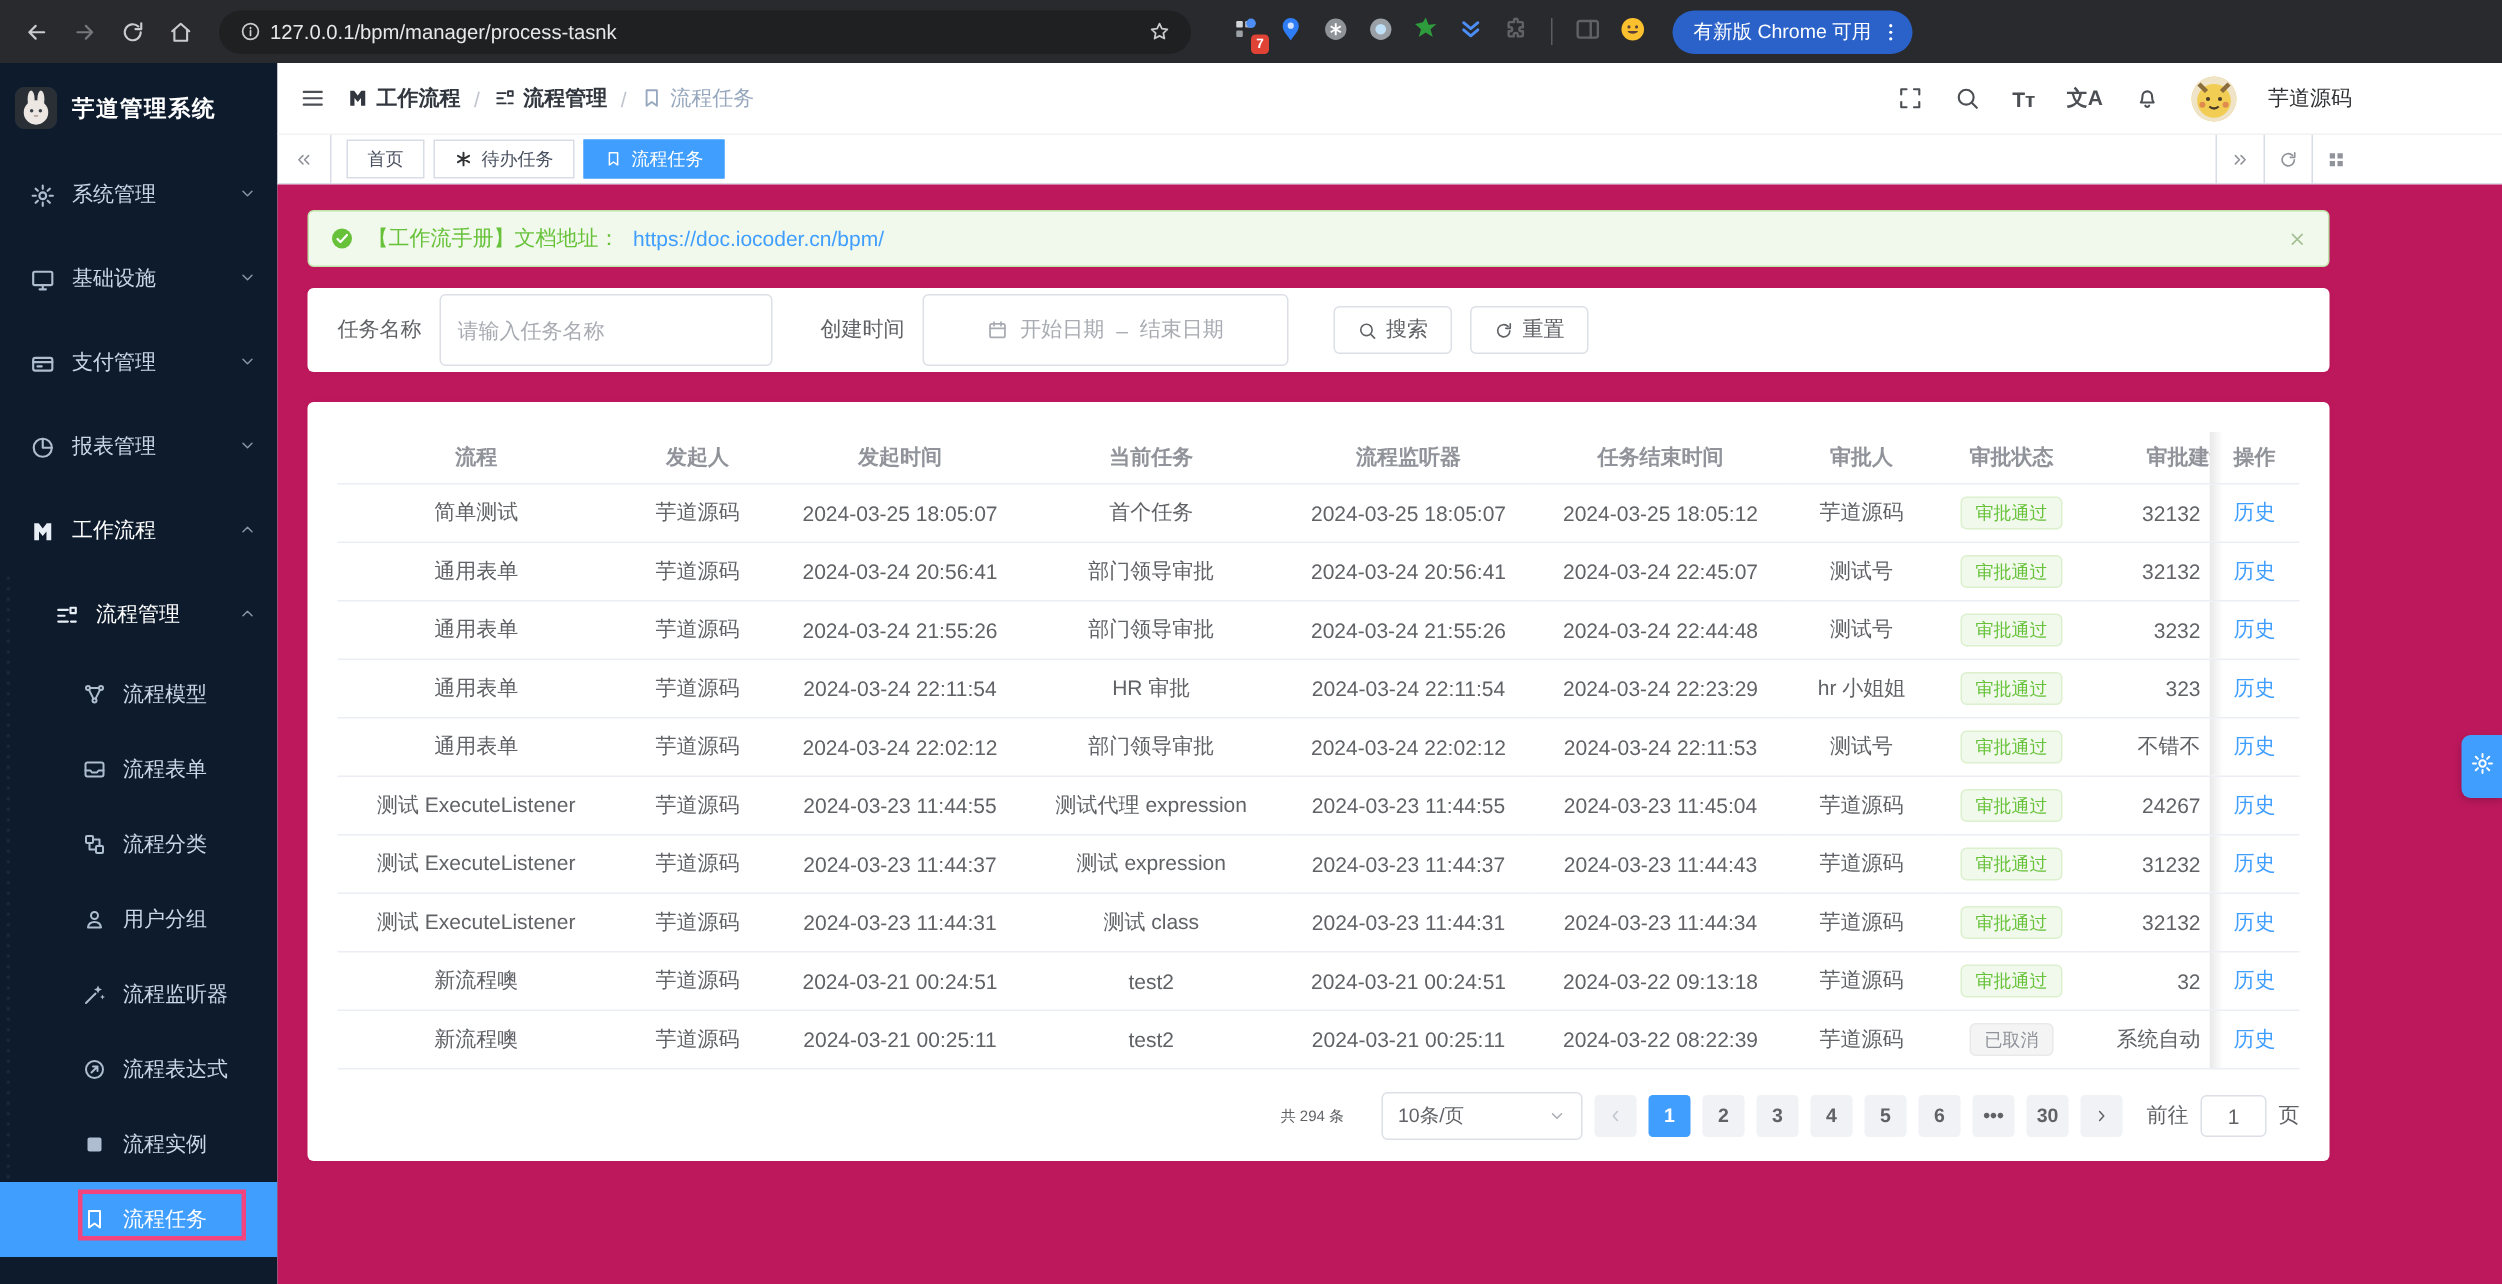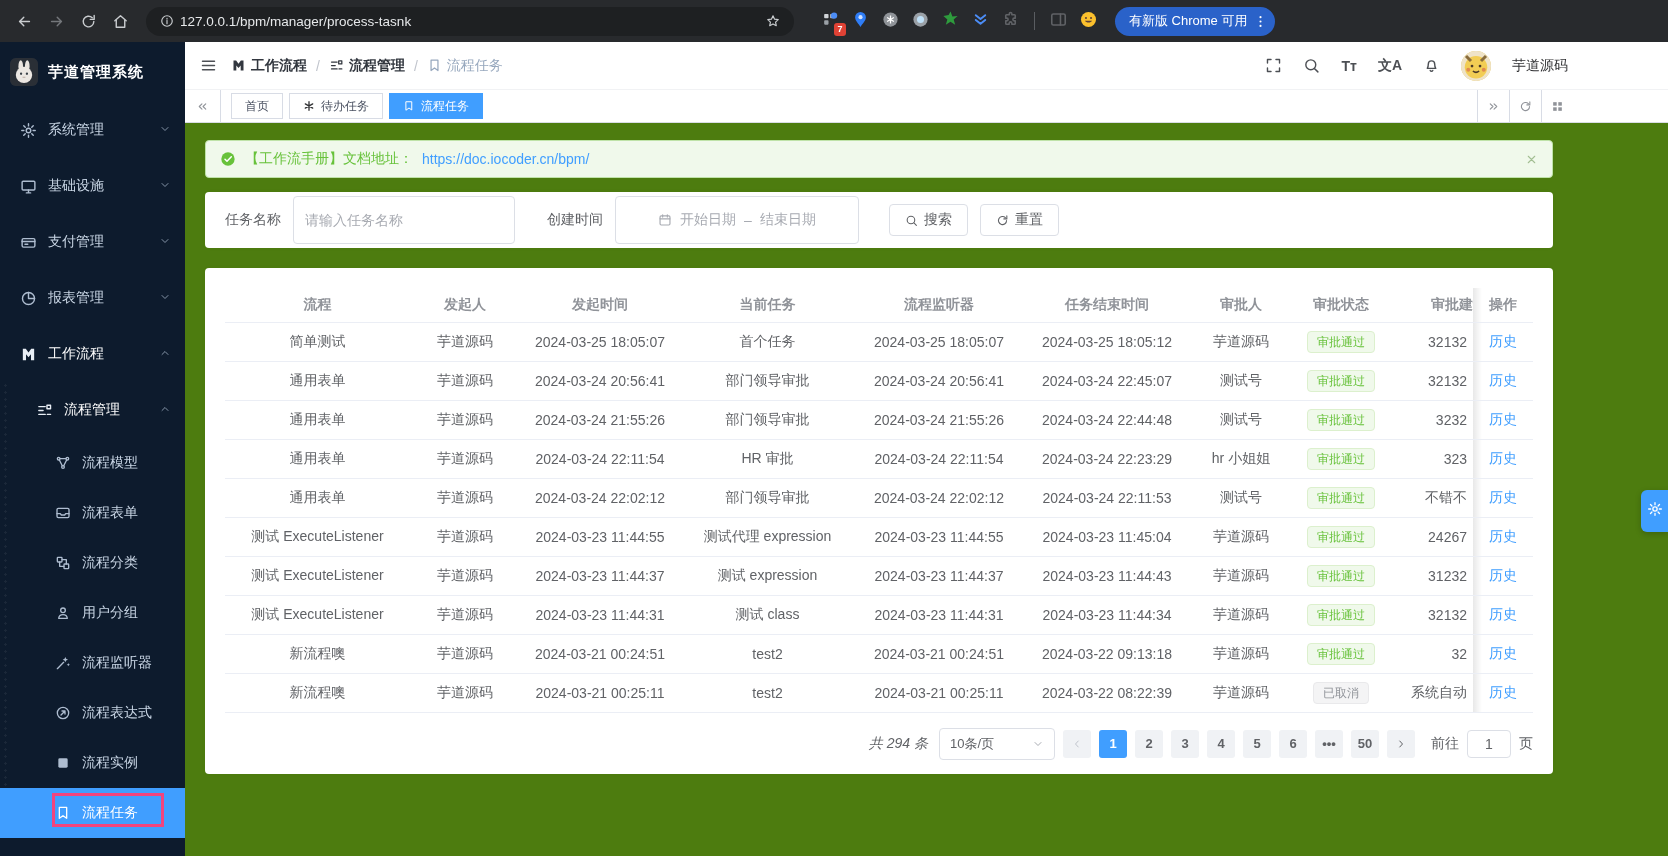--- a/index.html
+++ b/index.html
@@ -66,21 +66,21 @@
   .tb-btn.left { border-right:1px solid #d8dce5; }
   .tabs { display:flex; align-items:center; gap:6px; padding:0 10px; flex:1; }
   .tab { height:26px; display:flex; align-items:center; gap:6px; padding:0 13px; border:1px solid #d8dce5; background:#fff; color:#495060; font-size:12px; cursor:pointer; white-space:nowrap; }
   .tab .ic { font-size:12px; display:flex; color:#303133; }
   .tab.active { background:#409eff; border-color:#409eff; color:#fff; }
   .tab.active .ic { color:#fff; }
   .tb-right { display:flex; height:100%; margin-right:95px; }
   .tb-right .tb-btn { border-left:1px solid #d8dce5; width:32px; }
 
   
-  .content { flex:1; background:#4d7c0f; padding:17px 115px 0 20px; overflow:hidden; }
+  .content { flex:1; background:#be185d; padding:17px 115px 0 20px; overflow:hidden; }
   .alert { height:38px; background:#f0f9eb; border:1px solid #bfe3a8; border-radius:4px; display:flex; align-items:center; padding:0 14px; gap:9px; }
   .al-ic { font-size:16px; display:flex; }
   .al-text { color:#67c23a; font-size:14px; }
   .al-link { color:#409eff; font-size:14px; cursor:pointer; text-decoration:none; }
   .al-close { margin-left:auto; color:#a3bf93; font-size:13px; display:flex; cursor:pointer; }
   .al-close svg { width:1em; height:1em; }
 
   .card { background:#fff; border-radius:4px; box-shadow:0 0 4px rgba(0,0,0,0.03); }
   .search-card { margin-top:14px; height:56px; display:flex; align-items:center; padding:0 20px; }
   .search-card label { color:#606266; margin-right:12px; white-space:nowrap; }
@@ -103,22 +103,22 @@
   .col-comment { text-align:right; padding-right:6px; }
   th.col-comment .th-in { display:inline-block; transform:translateX(20px); }
   td.col-action, th.col-action { position:relative; }
   td.col-action::before, th.col-action::before { content:""; position:absolute; left:0; top:0; bottom:0; width:9px; background:linear-gradient(to right, rgba(0,0,0,0.09), rgba(0,0,0,0)); }
   .tag { display:inline-block; height:22px; line-height:20px; padding:0 9px; font-size:12px; border-radius:4px; border:1px solid; }
   .tag.success { color:#67c23a; background:#f0f9eb; border-color:#dcf0cd; }
   .tag.info { color:#909399; background:#f4f4f5; border-color:#e9e9eb; }
   .link { color:#409eff; cursor:pointer; text-decoration:none; }
 
   .pager { display:flex; align-items:center; justify-content:flex-end; gap:8px; margin-top:15px; font-size:13.5px; color:#606266; }
-  .pg-total { margin-right:3px; font-size:14px;font-style:italic; }
-  .pg-select { width:116px; height:32px; border:1px solid #dcdfe6; border-radius:4px; display:flex; align-items:center; padding:0 10px; gap:6px; cursor:pointer; }
+  .pg-total { margin-right:17px; font-size:10px; }
+  .pg-select { width:134px; height:32px; border:1px solid #dcdfe6; border-radius:4px; display:flex; align-items:center; padding:0 10px; gap:6px; cursor:pointer; }
   .pg-select span:first-child { flex:1; font-size:13px; }
   .pg-ic { color:#a8abb2; font-size:12px; display:flex; }
   .pg-btn { min-width:28px; height:28px; border-radius:3px; background:#f0f2f5; display:flex; align-items:center; justify-content:center; font-size:13px; color:#606266; cursor:pointer; font-weight:bold; padding:0 4px; }
   .pg-btn svg { width:12px; height:12px; }
   .pg-btn.disabled { color:#c0c4cc; cursor:default; }
   .pg-btn.page.active { background:#409eff; color:#fff; }
   .pg-goto { margin-left:8px; display:flex; align-items:center; gap:8px; font-size:14px; }
   .pg-input { width:44px; height:28px; border:1px solid #dcdfe6; border-radius:4px; text-align:center; font-size:14px; color:#606266; outline:none; font-family:inherit; }
 
   .float-gear { position:absolute; right:0; top:448px; width:27px; height:42px; background:#409eff; border-radius:6px 0 0 6px; display:flex; align-items:center; justify-content:center; color:#fff; font-size:16px; cursor:pointer; box-shadow:0 2px 6px rgba(0,0,0,0.2); }
@@ -749,21 +749,21 @@
               </svg>
             </span>
           <span id="pages" style="display:flex;gap:8px">
               <span class="pg-btn page active">1</span>
               <span class="pg-btn page">2</span>
               <span class="pg-btn page">3</span>
               <span class="pg-btn page">4</span>
               <span class="pg-btn page">5</span>
               <span class="pg-btn page">6</span>
               <span class="pg-btn page">•••</span>
-              <span class="pg-btn page">50</span>
+              <span class="pg-btn page">30</span>
             </span>
           <span class="pg-btn">
               <svg viewBox="0 0 24 24" fill="none" stroke="currentColor" stroke-width="2" stroke-linecap="round" stroke-linejoin="round">
                 <path d="M9.5 6l5.5 6-5.5 6"></path>
               </svg>
             </span>
           <span class="pg-goto">
             <span>前往</span>
             <input class="pg-input" value="1" style="">
             <span>页</span>

